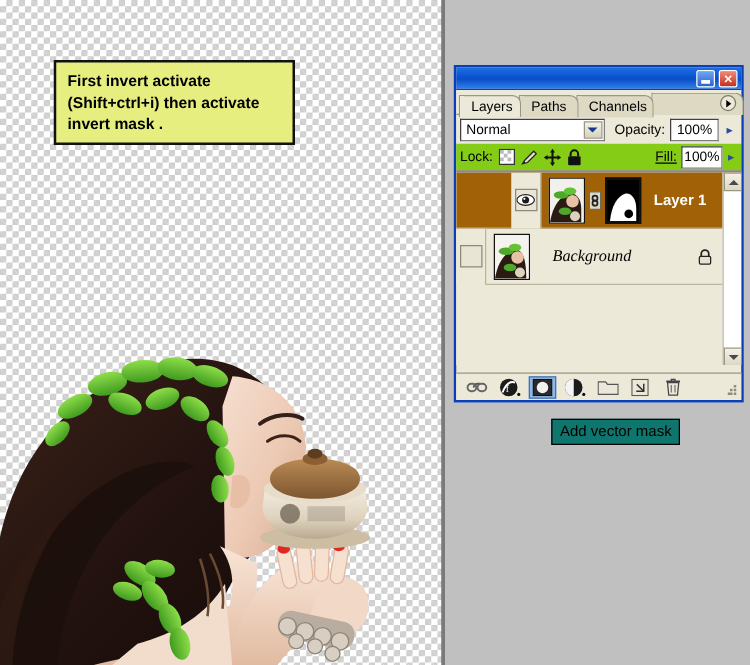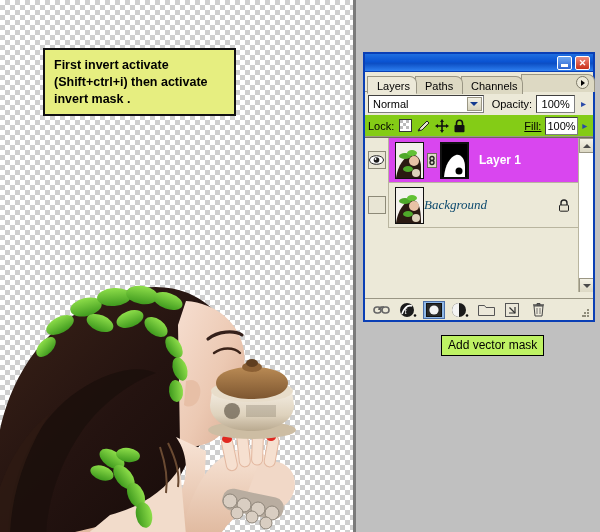--- a/index.html
+++ b/index.html
@@ -206,21 +206,21 @@
     background: #ece9d8;
     border-top: 1px solid #6f6c5c;
     overflow: hidden;
   }
   .layer-row {
     position: relative;
     height: 45px;
     display: flex; align-items: center;
     border-bottom: 1px solid #b9b59f;
   }
-  .layer-row.selected { background: #d946ef; }
+  .layer-row.selected { background: #a16207; padding-left: 44px; }
   .eye-cell {
     width: 24px; height: 45px;
     display:flex;align-items:center;justify-content:center;
     border-right: 1px solid #b9b59f;
     background:#ece9d8;
   }
   .eye-box {
     width: 18px; height: 18px;
     border: 1px solid #8d8a78;
     background:#e8e5d4;
@@ -243,26 +243,26 @@
     overflow: hidden;
     background:#000;
   }
   .layer-name {
     margin-left: 10px;
     font-size: 12px;
     color: #ffffff;
     font-weight: bold;
   }
   .layer-name.bg {
-    color: #0c4a6e;
+    color: #000000;
     font-weight: normal;
     font-style: italic;
     font-family: "Liberation Serif", serif;
     font-size: 13px;
-    margin-left: 0;
+    margin-left: 18px;
   }
   .lock-badge {
     position: absolute; right: 22px; top: 15px;
     width: 14px; height: 14px;
     display:flex;align-items:center;justify-content:center;
   }
 
   
   #layers-scroll {
     position: absolute; right: 0; top: 0;
@@ -305,21 +305,21 @@
   }
   #tb-grip {
     position:absolute; right:3px; top:5px;
     width:8px;height:9px;
   }
 
   
   #tooltip {
     position: absolute;
     left: 441px; top: 335px;
-    background: #bef264;
+    background: #0f766e;
     border: 1px solid #000000;
     padding: 2px 6px 3px 6px;
     font-size: 12px;
     color: #000;
     font-family: "Liberation Sans", sans-serif;
     line-height: 14px;
     white-space: nowrap;
     text-align: center;
   }
 </style>

